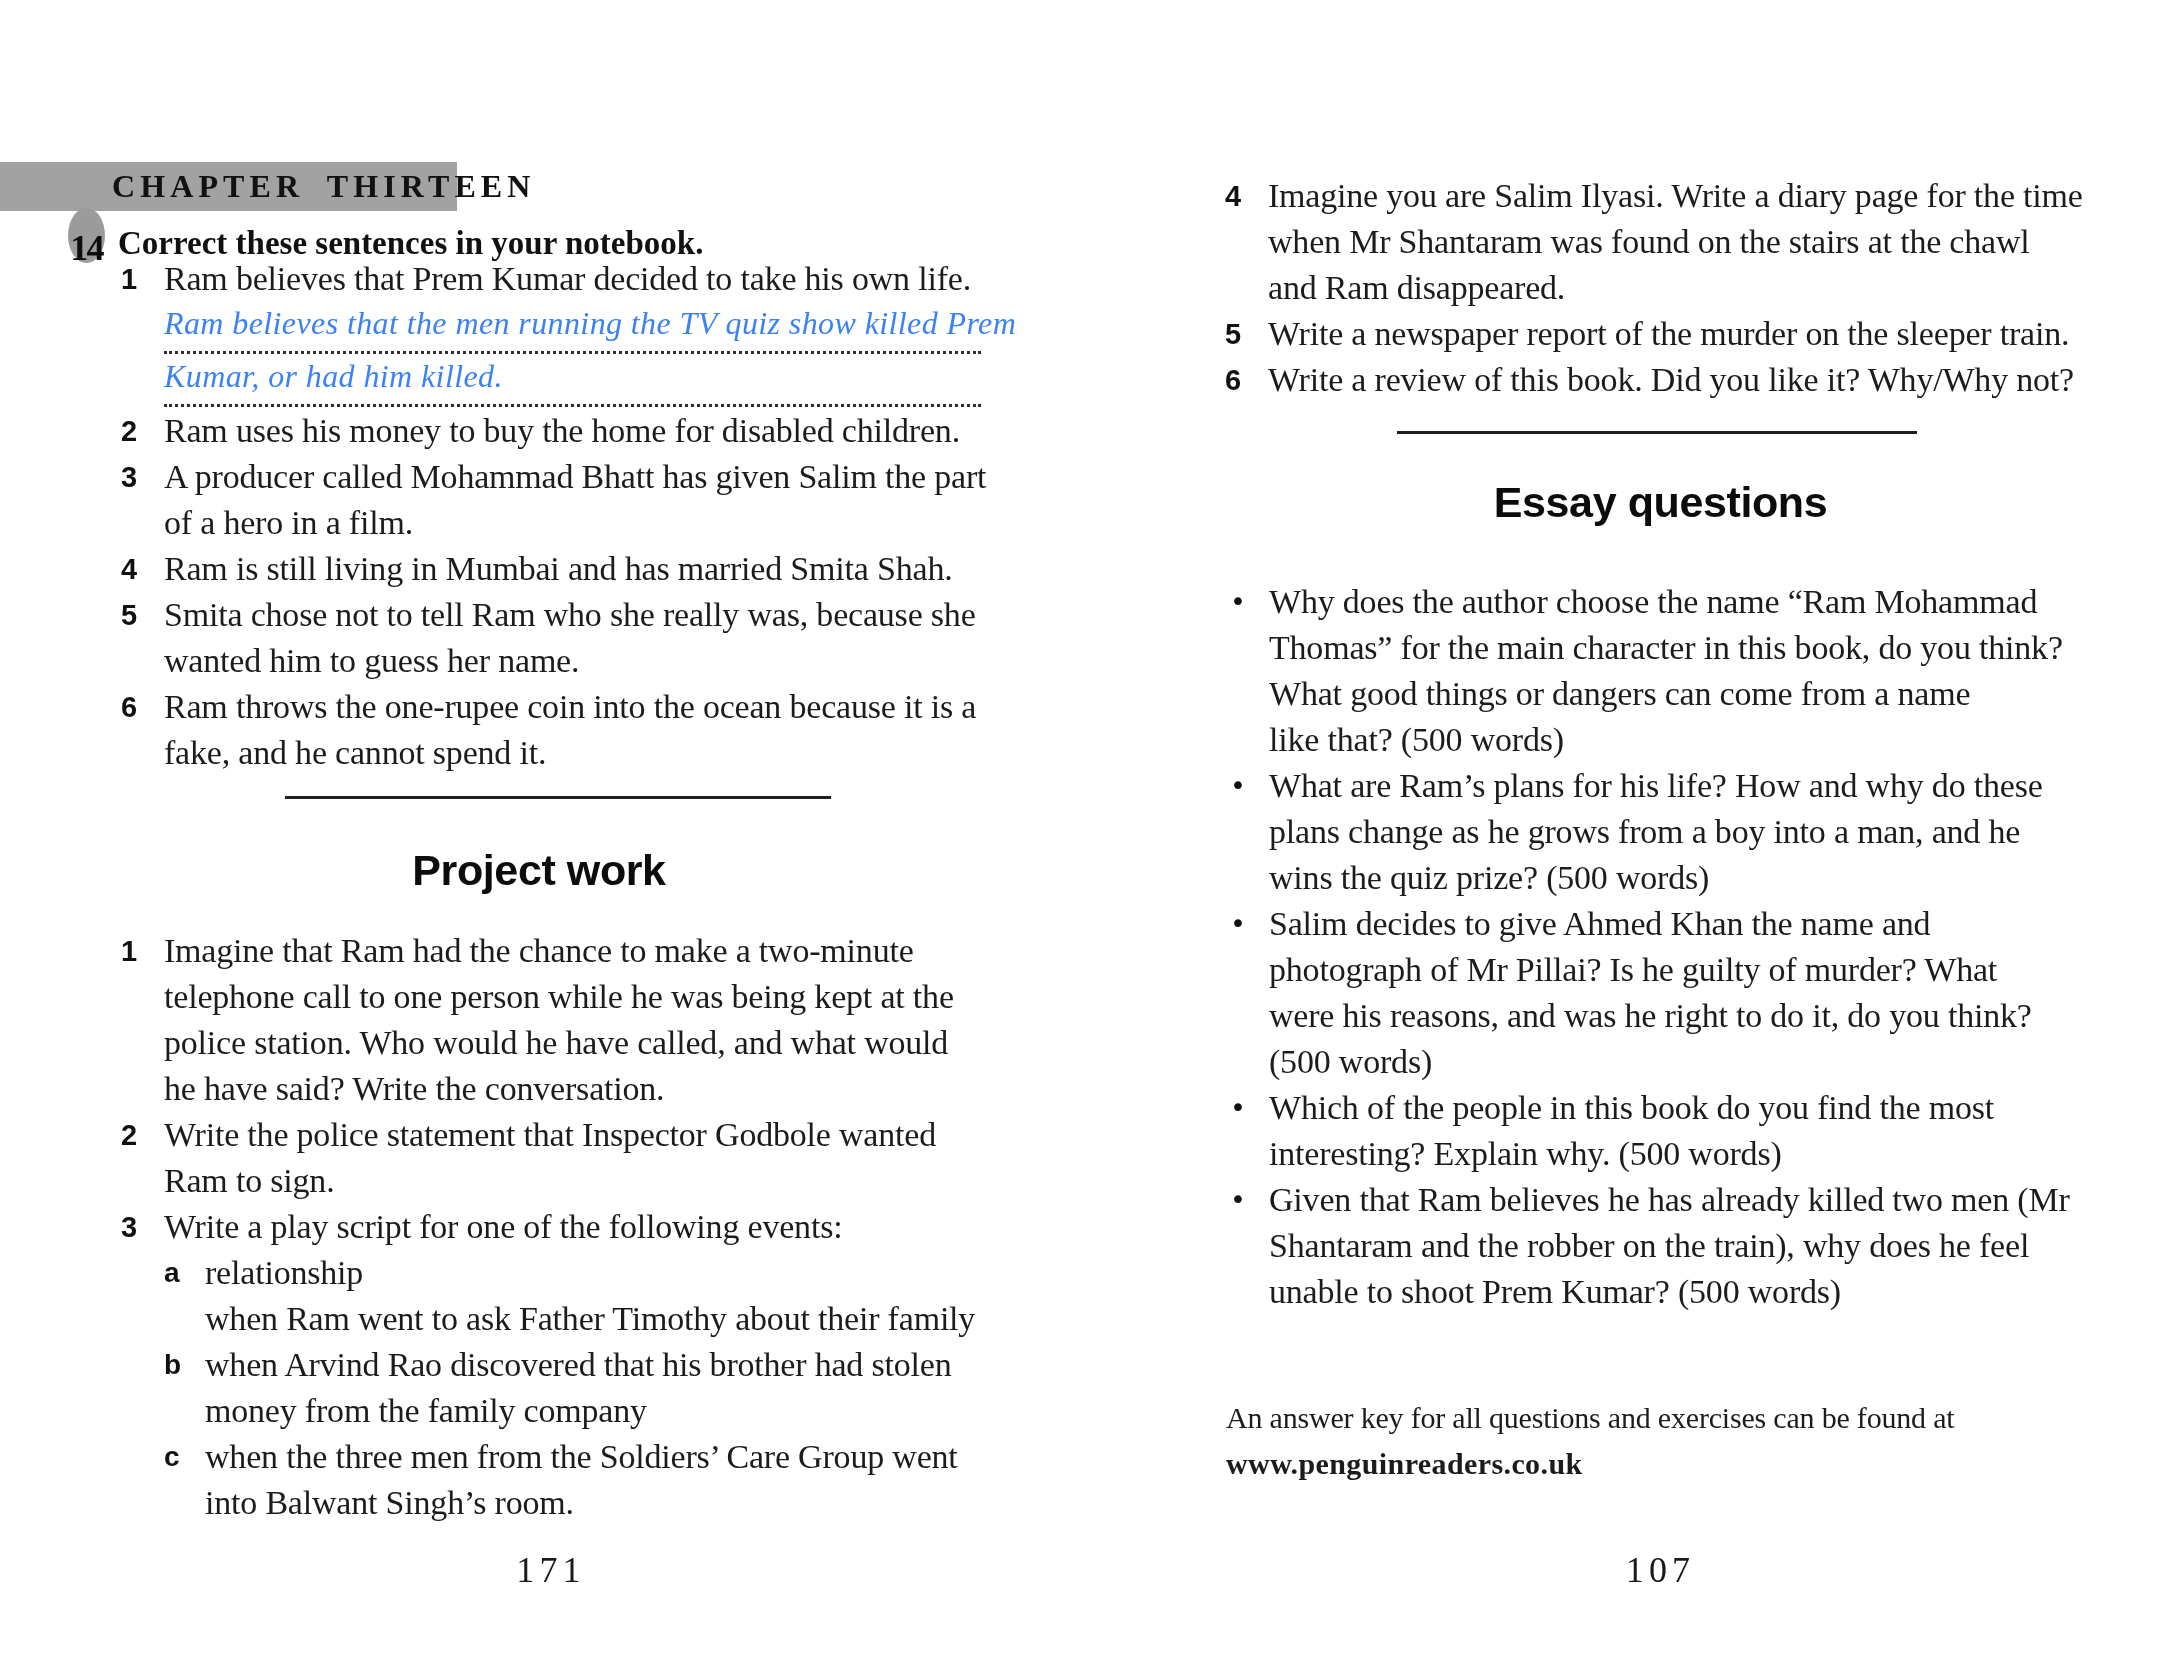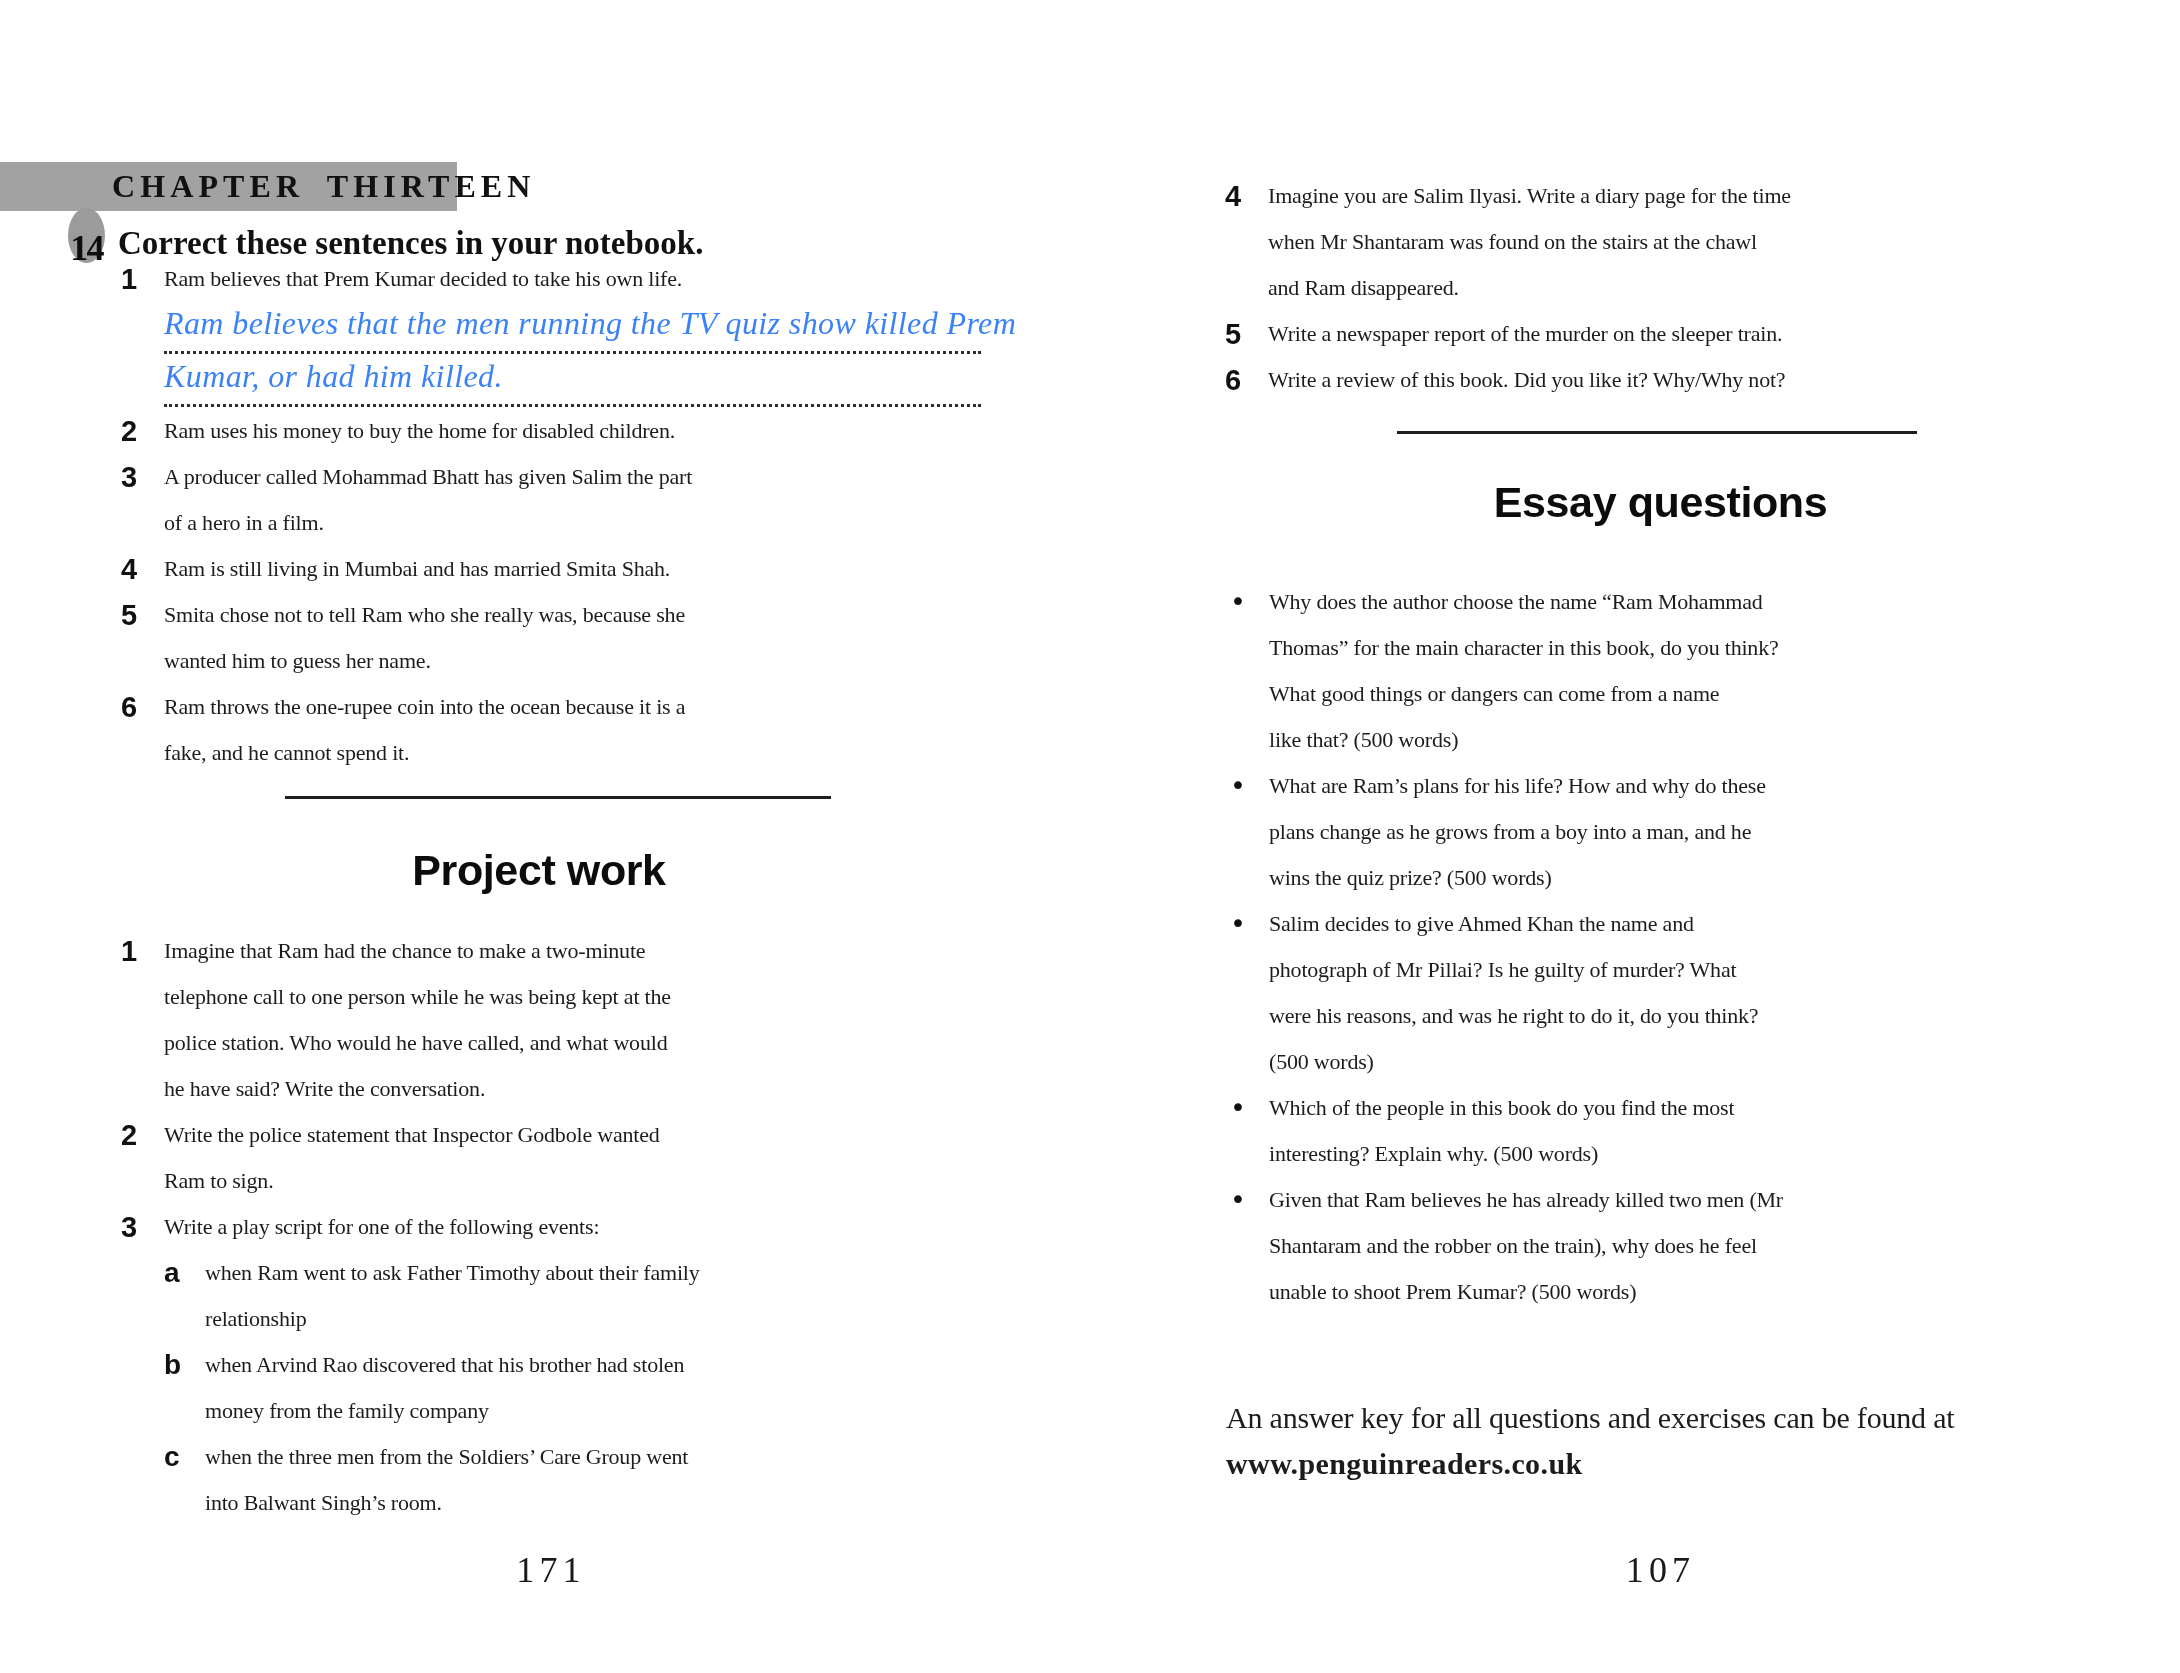--- a/index.html
+++ b/index.html
@@ -43,21 +43,21 @@
   }
 
   .items { position:absolute; }
   .item { position:relative; padding-left:43px; }
   .inum {
     position:absolute; left:0; top:0; line-height:46px;
     font-family:"Liberation Sans", sans-serif; font-weight:bold;
     font-size:29px; color:#111;
   }
   .tline {
-    font-size:22px; line-height:46px; white-space:nowrap;
+    font-size:34px; line-height:46px; white-space:nowrap;
     letter-spacing:-0.2px;
   }
   .itext { min-height:46px; }
 
   
   .ansline {
     line-height:42px; border-bottom:3.4px dotted #2e2e2e;
     margin-bottom:0.9px; white-space:nowrap;
   }
   .ans {
@@ -200,22 +200,22 @@
       </div>
 
       <div class="item">
         <span class="inum">3</span>
         <div class="itext">
           <div class="tline">Write a play script for one of the following events:</div>
 
           <div class="item sub">
             <span class="inum">a</span>
             <div class="itext">
+              <div class="tline">relationship</div>
               <div class="tline">when Ram went to ask Father Timothy about their family</div>
-              <div class="tline">relationship</div>
             </div>
           </div>
 
           <div class="item sub">
             <span class="inum">b</span>
             <div class="itext">
               <div class="tline">when Arvind Rao discovered that his brother had stolen</div>
               <div class="tline">money from the family company</div>
             </div>
           </div>

